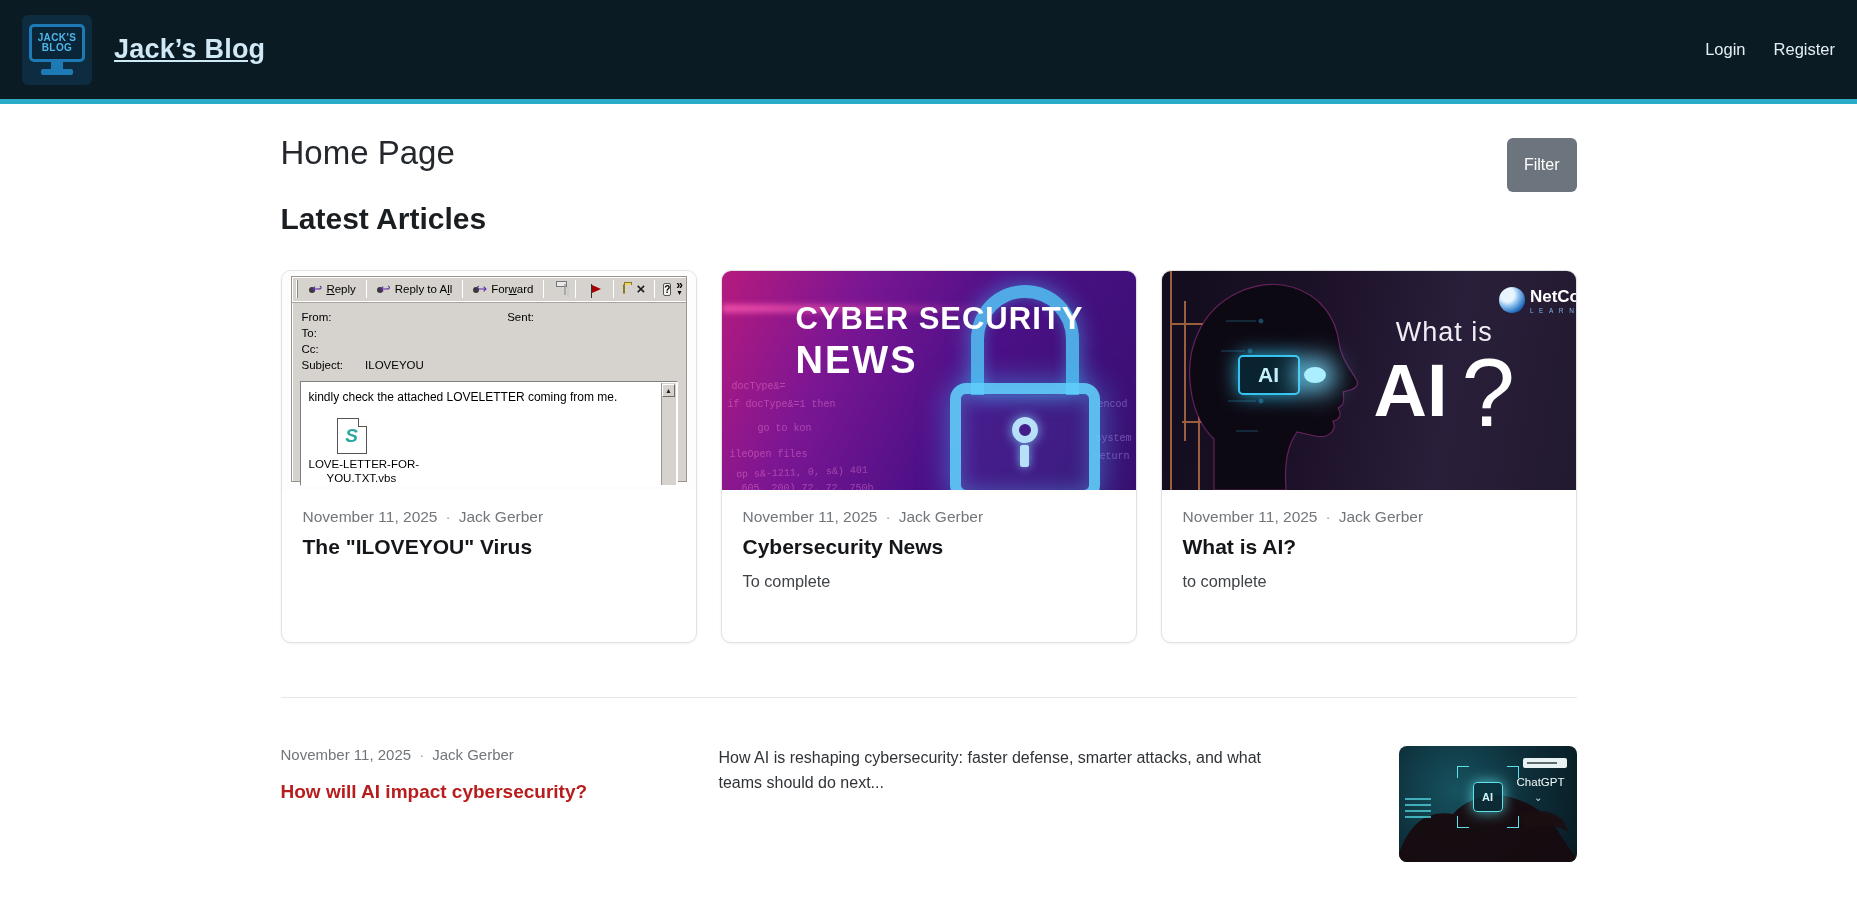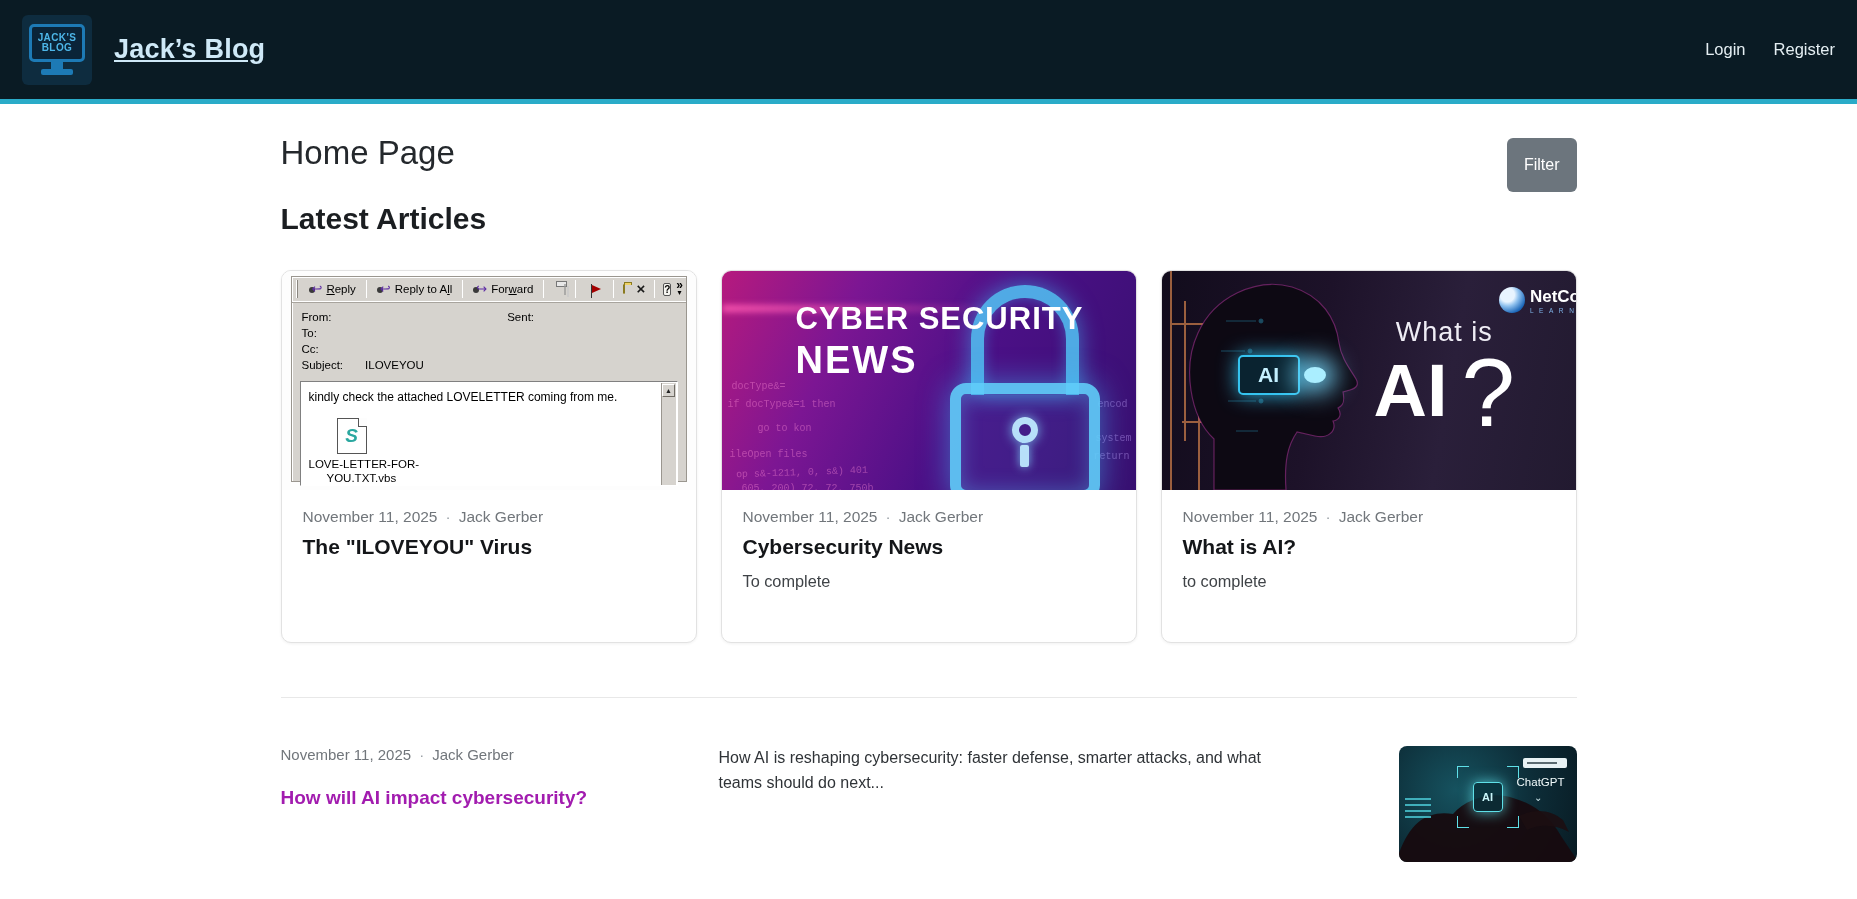--- a/index.html
+++ b/index.html
@@ -124,21 +124,21 @@
   .ai-question .qm { font-size:96px; font-weight:300; line-height:78px; margin-left:14px; }
   .netcom { position:absolute; right:-8px; top:16px; display:flex; align-items:flex-start; gap:5px; }
   .netcom-ball { width:26px; height:26px; border-radius:50%;
                  background:radial-gradient(circle at 32% 30%, #e8f4ff 0 28%, #8fc1ee 45%, #1b66b8 75%, #0d3f7e 100%); }
   .netcom-txt .nm { color:#fff; font-weight:bold; font-size:17px; }
   .netcom-txt .sub { color:#7fb3e8; font-size:6.5px; letter-spacing:2px; }
 
   
   .divider { border:none; border-top:1px solid #e8e8e8; margin-top:54px; }
   .bottom-row { display:grid; grid-template-columns:404px 584px 1fr; gap:24px; margin-top:48px; padding-bottom:16px; }
-  .b-title { font-size:19px; font-weight:bold; color:#a21caf; margin-top:24px; cursor:pointer; }
+  .b-title { font-size:19px; font-weight:bold; color:#b91c1c; margin-top:18px; cursor:pointer; }
   .b-meta { font-size:15px; }
   .b-excerpt { font-size:16px; color:#2f3337; line-height:1.55;margin-left:10px; }
   .b-img { justify-self:end; width:178px; height:116px; border-radius:8px; position:relative; overflow:hidden;
            background:radial-gradient(circle at 32% 38%, #16525f 0%, #0d2d38 55%, #081a22 100%); }
   .b-hand { position:absolute; inset:0; }
   .b-chip { position:absolute; left:74px; top:36px; width:30px; height:30px; background:rgba(10,50,60,.8);
             border:1.5px solid #5fe0e8; border-radius:4px; color:#c9f6fa; font-size:11px; font-weight:bold;
             display:flex; align-items:center; justify-content:center; box-shadow:0 0 14px rgba(95,224,232,.8); }
   .b-bracket { position:absolute; left:58px; top:20px; width:62px; height:62px; }
   .b-bracket i { position:absolute; width:12px; height:12px; border:1.5px solid #5fe0e8; }

